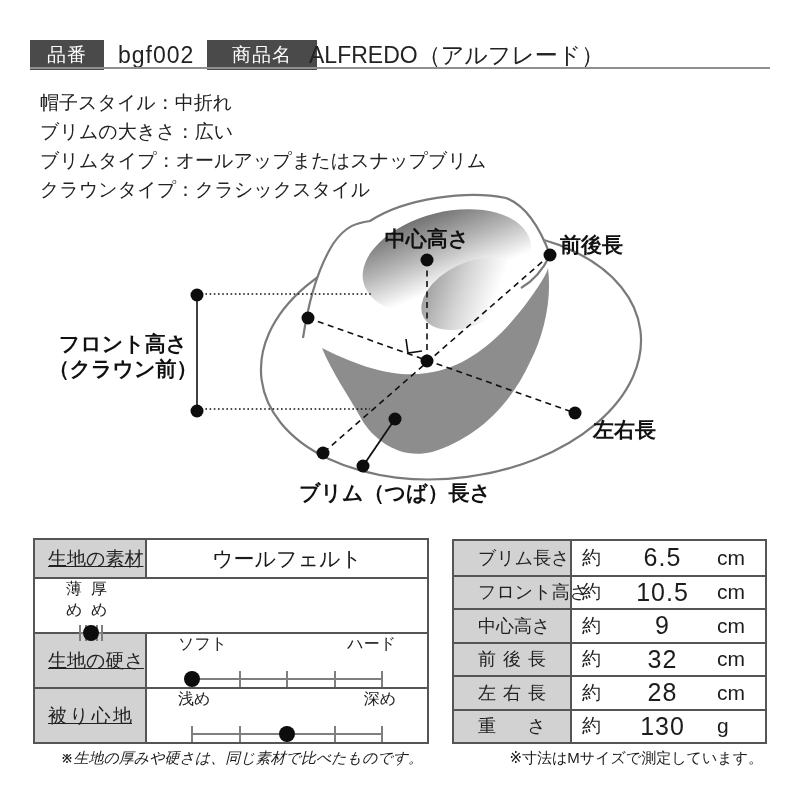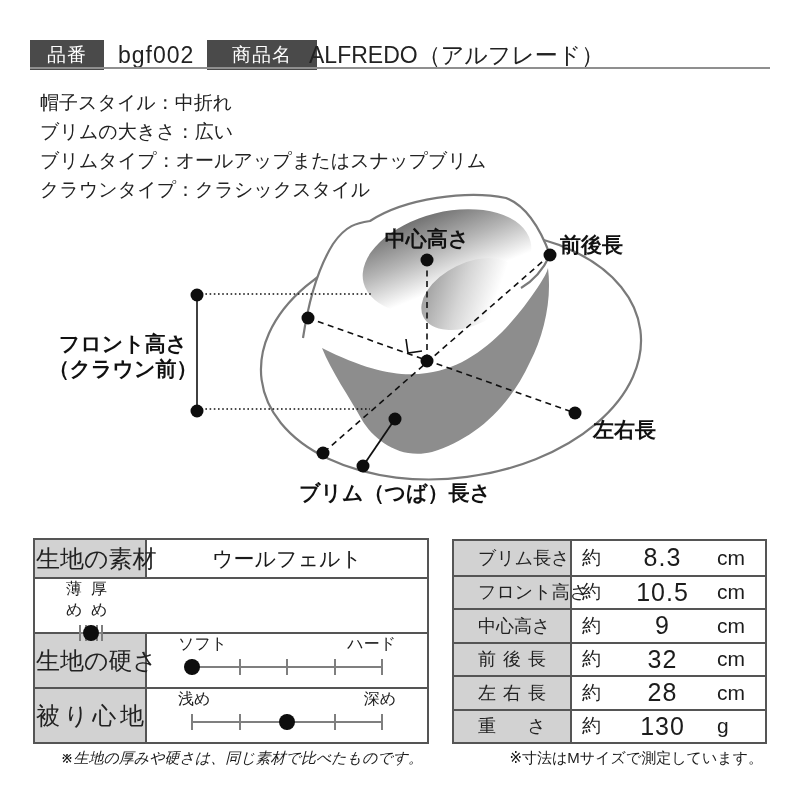--- a/index.html
+++ b/index.html
@@ -28,33 +28,33 @@
   .spec-table { position:absolute; border:2px solid #555; background:#fff; }
   #mat-table { left:33px; top:538px; width:396px; }
   #size-table { left:452px; top:539px; width:315px; }
   .trow { display:grid; border-top:2px solid #555; }
   .trow:first-child { border-top:none; }
   #mat-table .trow { grid-template-columns:112px 1fr; }
   #size-table .trow { grid-template-columns:118px 1fr; height:33.5px; }
   .lbl-cell { background:#d2d2d2; border-right:2px solid #555; display:flex; align-items:center; }
   .lbl-cell > span { display:block; width:100%; padding:0 24px; font-size:18px; color:#222;
     text-align:justify; text-align-last:justify; white-space:nowrap; }
-  #mat-table .lbl-cell > span { font-size:24px; padding:0 1px; }
+  #mat-table .lbl-cell > span { font-size:19px; padding:0 13px;text-decoration:underline; }
   #mat-table .trow-material { height:37px; }
   #mat-table .trow-slider { height:55px; }
   .val-cell { display:flex; align-items:center; justify-content:center; font-size:21px; color:#1a1a1a; }
 
   
   .size-cell { display:flex; align-items:center; font-size:19px; }
   .size-approx { margin-left:10px; width:26px; font-size:19px; }
   .size-val { flex:1; text-align:center; font-size:25px; letter-spacing:1px; }
   .size-unit { width:42px; text-align:left; margin-right:6px; font-size:21px; }
 
   
-  .slider-cell { position:relative; display:flex; flex-direction:column; justify-content:flex-start; padding:0 45px; }
+  .slider-cell { position:relative; display:flex; flex-direction:column; justify-content:space-between; padding:0 45px; }
   .slider-labels { display:flex; justify-content:space-between; font-size:16px; color:#1b1b1b; margin:0 -14px 4px -14px; }
   .track { position:relative; height:16px; }
   .track-line { position:absolute; left:0; right:0; top:7px; height:2px; background:#7f7f7f; }
   .tick { position:absolute; top:0; width:2px; height:16px; background:#7f7f7f; transform:translateX(-50%); }
   .dot { position:absolute; top:0; width:16px; height:16px; border-radius:50%; background:#0d0d0d; transform:translateX(-50%); }
 
   .footnote { position:absolute; top:749px; font-size:15px; color:#1b1b1b; text-align:right; white-space:nowrap; }
   #fn-left { left:33px; width:390px;font-style:italic; }
   #fn-right { left:433px; width:330px; }
 </style>
@@ -210,21 +210,21 @@
     </div>
   </div>
 
   <div class="spec-table" id="size-table">
     <div class="trow">
       <div class="lbl-cell">
           <span>ブリム長さ</span>
         </div>
       <div class="size-cell">
         <span class="size-approx">約</span>
-        <span class="size-val">8.3</span>
+        <span class="size-val">6.5</span>
         <span class="size-unit">cm</span>
       </div>
     </div>
     <div class="trow">
       <div class="lbl-cell">
           <span>フロント高さ</span>
         </div>
       <div class="size-cell">
         <span class="size-approx">約</span>
         <span class="size-val">10.5</span>

